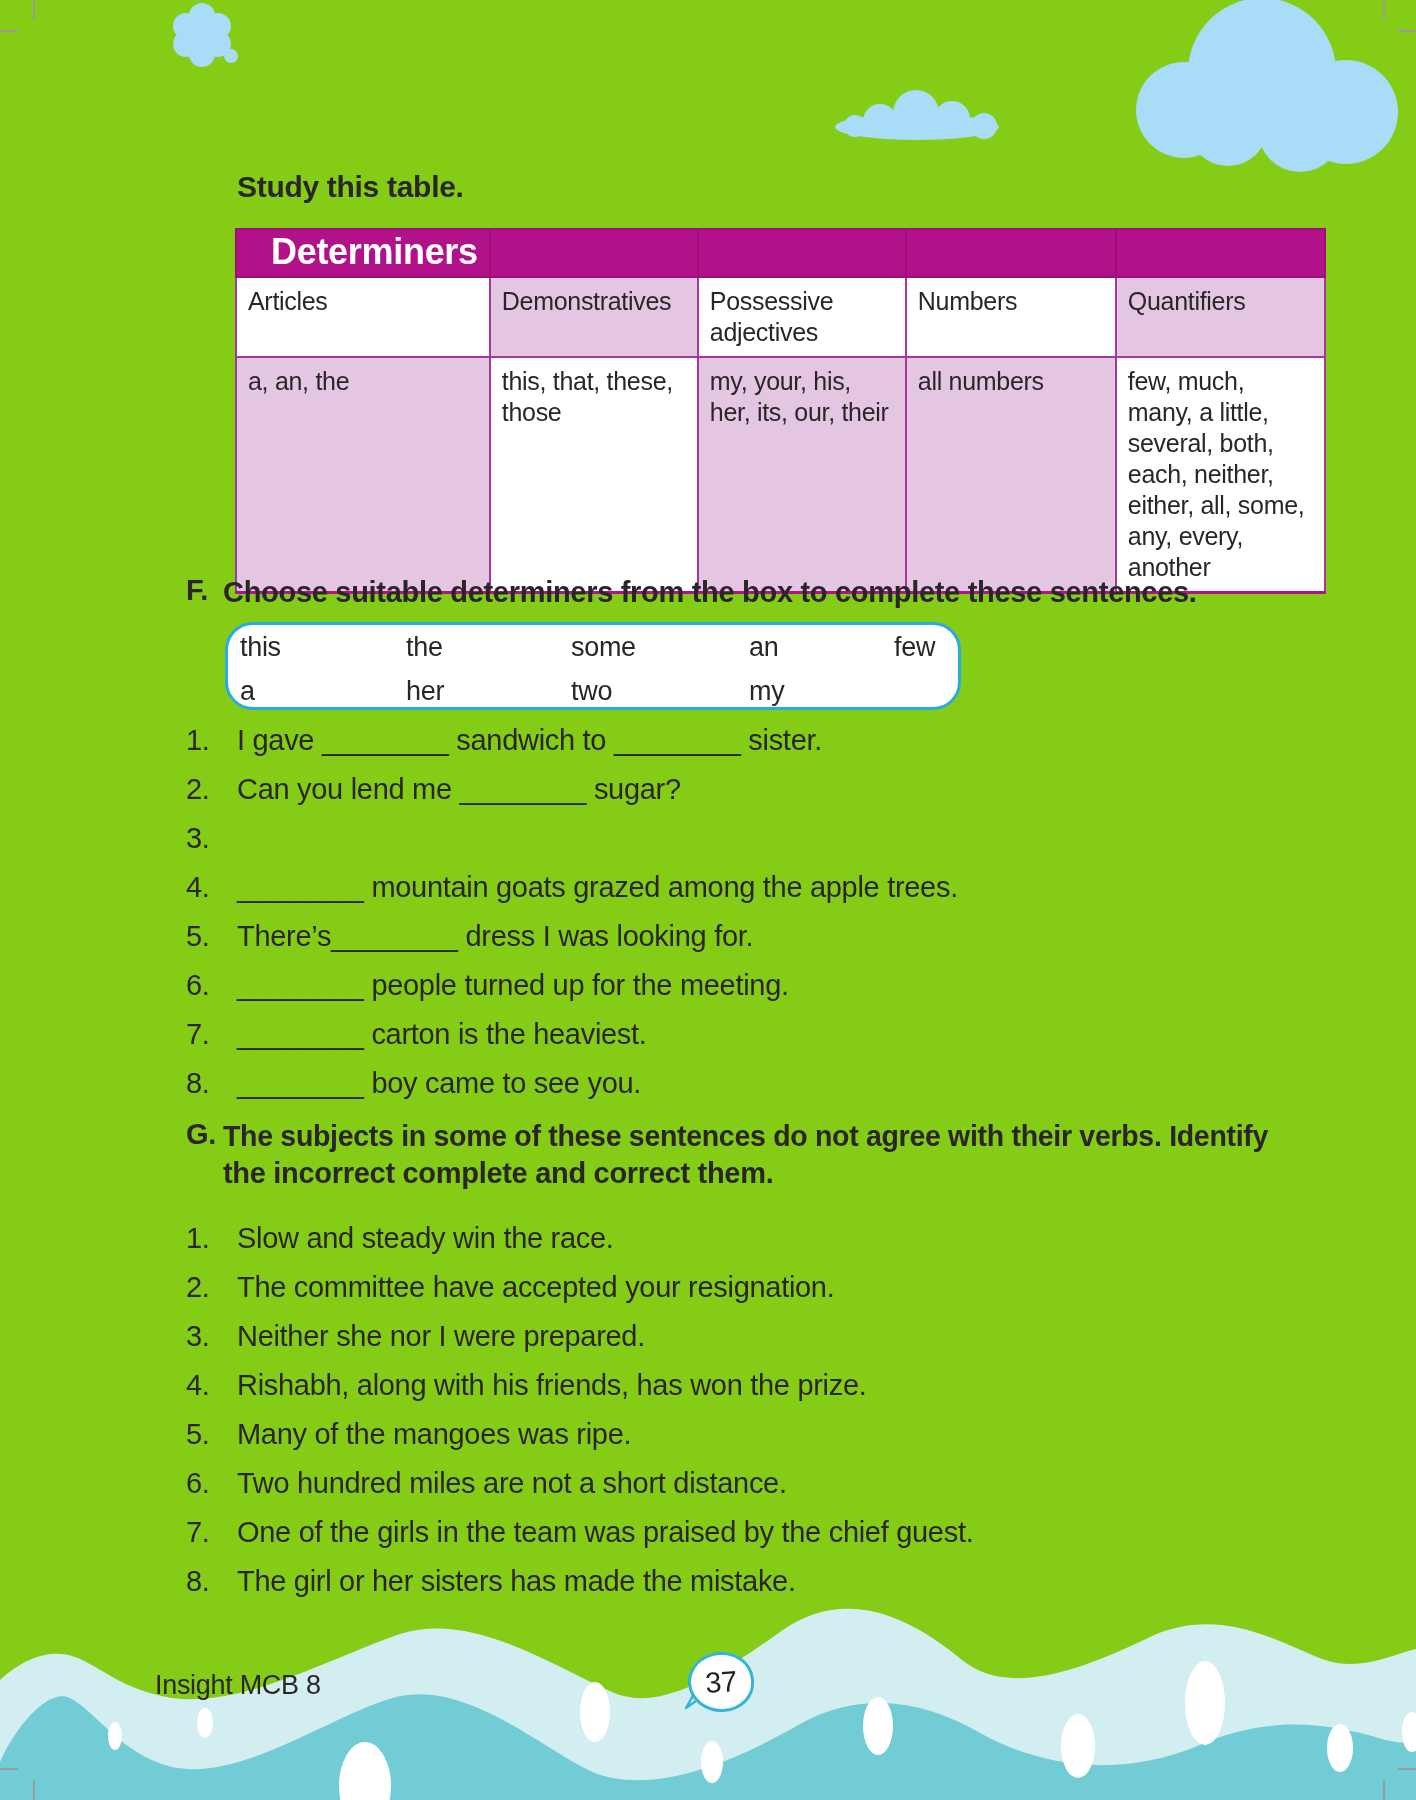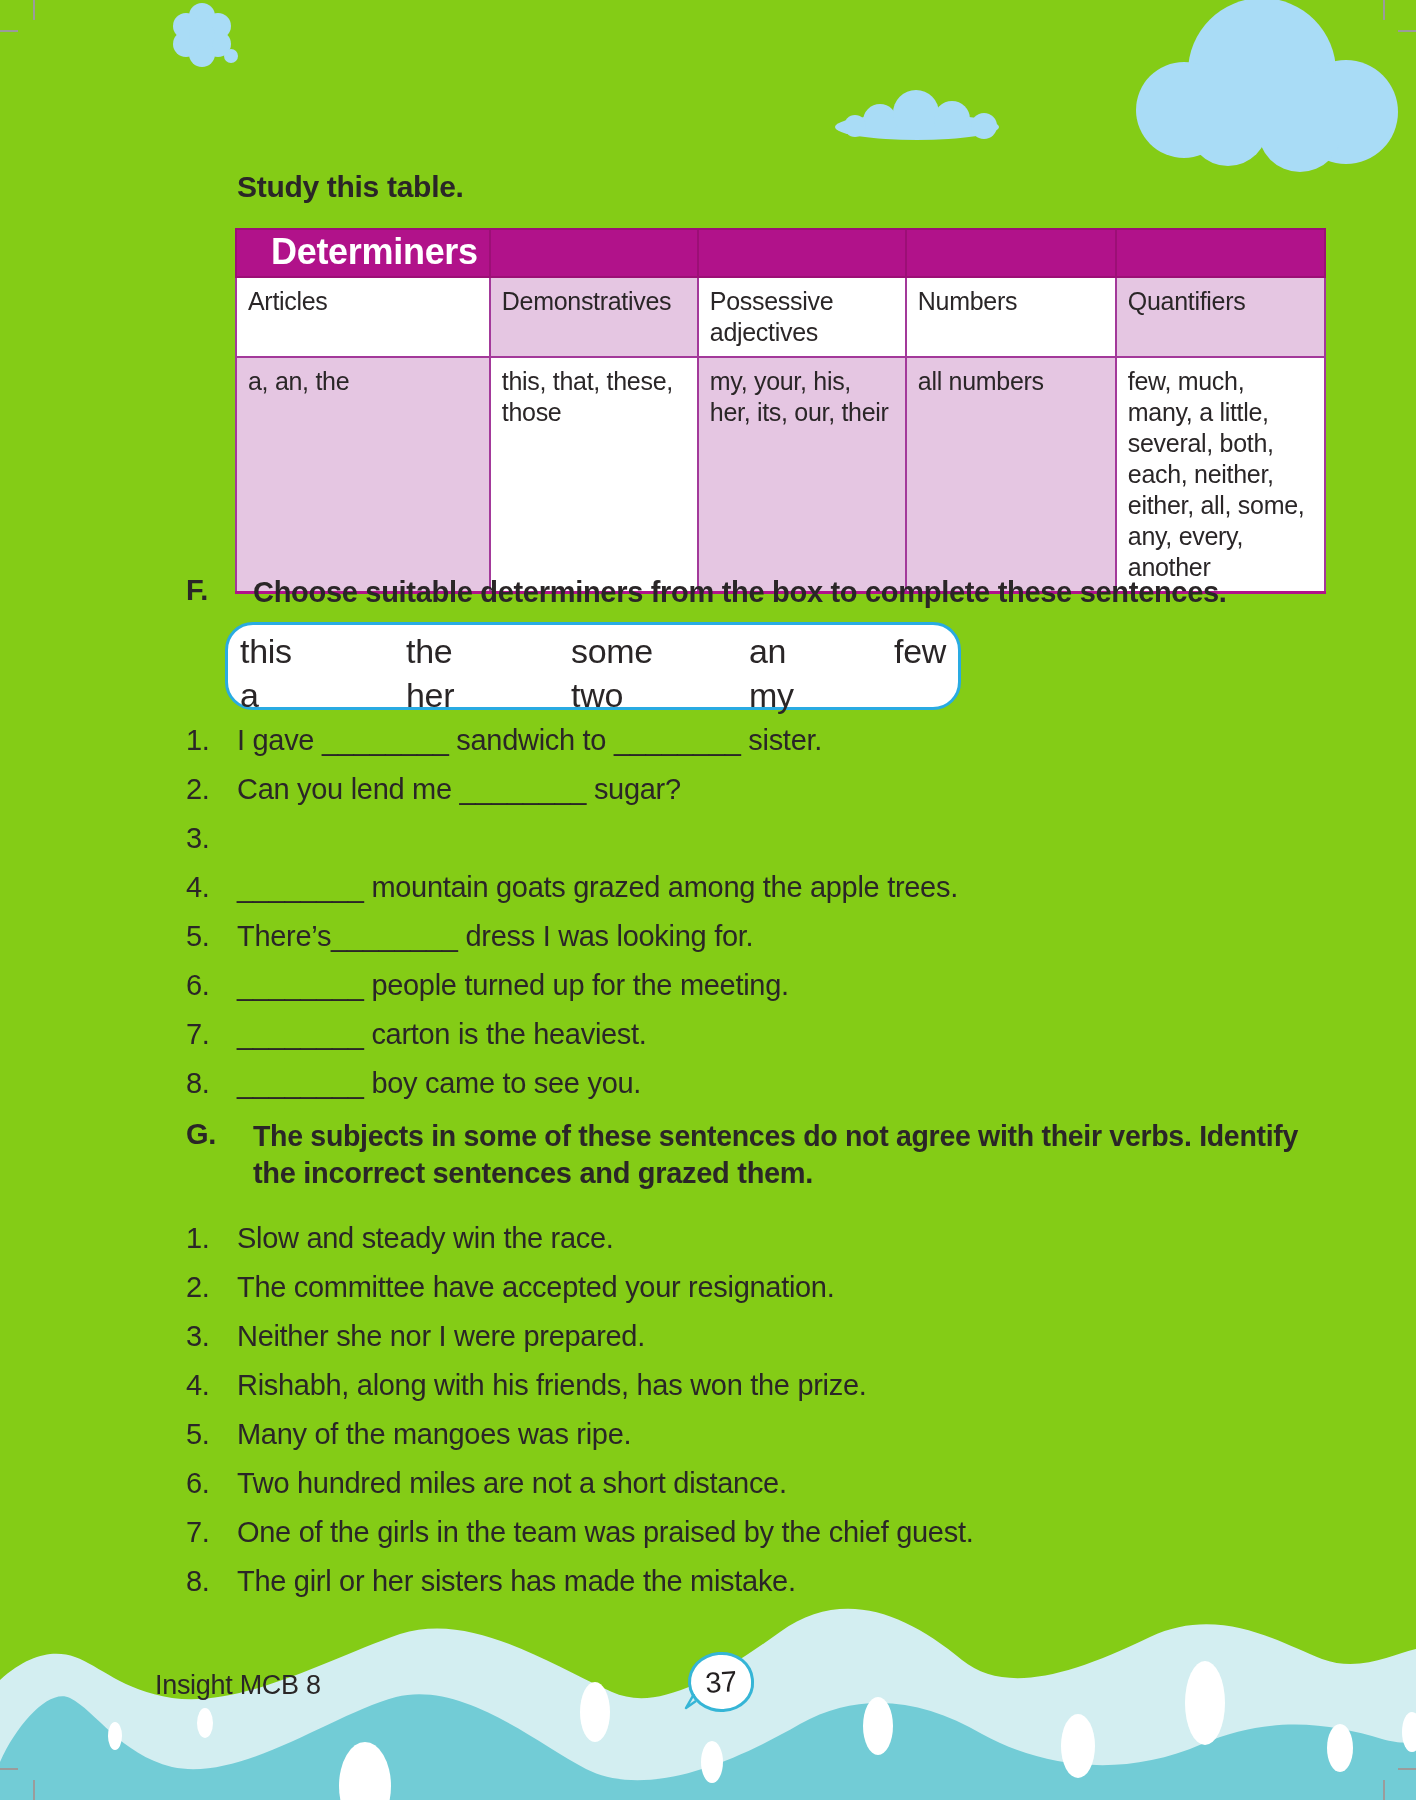--- a/index.html
+++ b/index.html
@@ -20,27 +20,27 @@
   .det-table td{border:2px solid #a3399a;padding:8px 11px;vertical-align:top;}
   .det-table{border:2px solid #b1128a;}
   .det-table .trow td{background:#b1128a;border-color:#9c0f76;height:34px;padding:6px 11px 6px 34px;}
   .det-table .trow .title{color:#ffffff;font-weight:bold;font-size:36px;}
   .det-table .hrow td{font-weight:normal;height:52px;}
   .det-table .drow td{height:186px;border-bottom:3px solid #b1128a;}
   .cell-pink{background:#e5c6e2;}
   .cell-white{background:#ffffff;}
   
   .sec-label{position:absolute;left:186px;font-size:29px;font-weight:bold;}
-  .sec-heading{position:absolute;left:253px;width:1045px;font-size:29px;font-weight:bold;line-height:37px;}
+  .sec-heading{position:absolute;left:223px;width:1045px;font-size:29px;font-weight:bold;line-height:37px;}
   .fit{display:inline-block;white-space:nowrap;}
   .jline{display:block;}
   
   .word-box{position:absolute;left:225px;top:622px;width:736px;height:88px;
             border:3px solid #29abe2;border-radius:28px;box-sizing:border-box;background:#fff;}
-  .wb-row{position:absolute;left:12px;right:8px;display:flex;font-size:34px;}
+  .wb-row{position:absolute;left:12px;right:8px;display:flex;font-size:27px;}
   .wb-row.r1{top:7px;}
   .wb-row.r2{top:51px;}
   .wb-row span{display:inline-block;}
   .wb-row span:nth-child(1){width:166px;}
   .wb-row span:nth-child(2){width:165px;}
   .wb-row span:nth-child(3){width:178px;}
   .wb-row span:nth-child(4){width:145px;}
   
   .num-list{position:absolute;left:186px;width:1120px;}
   .num-item{display:flex;align-items:center;height:49px;font-size:29px;}
@@ -185,21 +185,21 @@
       </div>
   <div class="num-item">
         <span class="num">8.</span>
         <span class="txt">________ boy came to see you.</span>
       </div>
 </div>
 
 <div class="sec-label" style="top:1118px;">G.</div>
 <div class="sec-heading" style="top:1118px;">
   <span class="fit jline" style="transform-origin: left center; transform: scaleX(0.982143);">The subjects in some of these sentences do not agree with their verbs. Identify</span>
-  <span class="jline">the incorrect sentences and grazed them.</span>
+  <span class="jline">the incorrect complete and correct them.</span>
 </div>
 
 <div class="num-list" id="g-list">
   <div class="num-item">
         <span class="num">1.</span>
         <span class="txt">Slow and steady win the race.</span>
       </div>
   <div class="num-item">
         <span class="num">2.</span>
         <span class="txt">The committee have accepted your resignation.</span>

